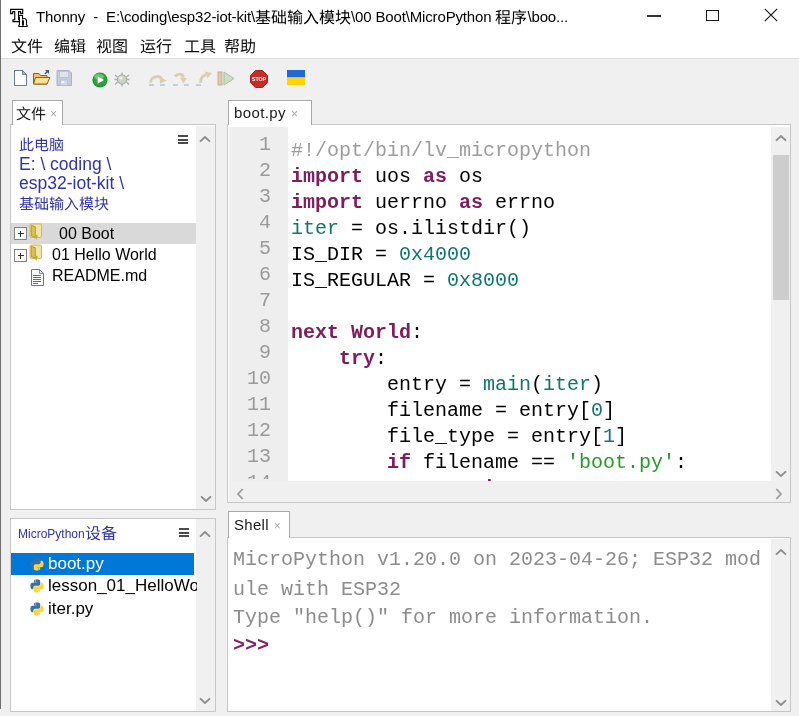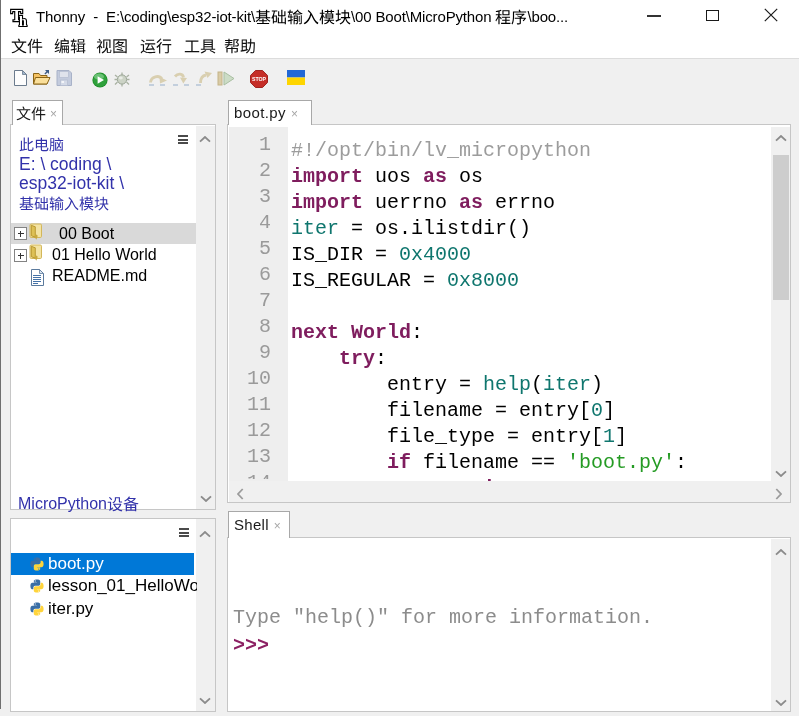--- a/index.html
+++ b/index.html
@@ -314,21 +314,21 @@
   </svg>
 <div class="trow" style="left:52px;top:265px;z-index:3">README.md</div>
 <div class="abs panel" style="left:10px;top:518px;width:206px;height:194px"></div>
 <div class="abs sbcol" style="left:196px;top:519px;width:19px;height:192px;z-index:2"></div>
 <svg class="abs" style="left:199px;top:531px;z-index:2" width="12" height="7">
     <use href="#chevU"></use>
   </svg>
 <svg class="abs" style="left:199px;top:697px;z-index:2" width="12" height="7">
     <use href="#chevD"></use>
   </svg>
-<div class="abs link" style="left:18px;top:494px;height:20px;line-height:20px;font-size:16px;z-index:2">MicroPython<svg class="cj" width="16" height="16" style="vertical-align:-2.5px">
+<div class="abs link" style="left:18px;top:524px;height:20px;line-height:20px;font-size:12px;z-index:2">MicroPython<svg class="cj" width="16" height="16" style="vertical-align:-2.5px">
       <use href="#u8bbe"></use>
     </svg><svg class="cj" width="16" height="16" style="vertical-align:-2.5px">
       <use href="#u5907"></use>
     </svg></div>
 <div class="abs" style="left:179px;top:528px;width:10px;height:10px;z-index:2">
     <div class="ham" style="top:0"></div>
     <div class="ham" style="top:3.5px"></div>
     <div class="ham" style="top:7px"></div>
   </div>
 <div class="abs" style="left:11px;top:553px;width:183px;height:22px;background:#0078d7;z-index:2"></div>
@@ -364,21 +364,21 @@
 <div class="abs" style="left:61px;top:8px;width:482px;height:352px;overflow:hidden">
 <div class="abs mono" style="left:2px;top:5px;line-height:26px;color:#000"><span class="cmt">#!/opt/bin/lv_micropython</span>
 <span class="k">import</span> uos <span class="k">as</span> os
 <span class="k">import</span> uerrno <span class="k">as</span> errno
 <span class="bi">iter</span> = os.ilistdir()
 IS_DIR = <span class="num">0x4000</span>
 IS_REGULAR = <span class="num">0x8000</span>
 
 <span class="k">next</span> <span class="k">World</span>:
     <span class="k">try</span>:
-        entry = <span class="bi">help</span>(<span class="bi">iter</span>)
+        entry = <span class="bi">main</span>(<span class="bi">iter</span>)
         filename = entry[<span class="num">0</span>]
         file_type = entry[<span class="num">1</span>]
         <span class="k">if</span> filename == <span class="str">'boot.py'</span>:
             <span class="k">continue</span></div>
 </div>
 <div class="abs" style="left:543px;top:2px;width:20px;height:354px;background:#f0f0f0"></div>
 <svg class="abs" style="left:547px;top:10px" width="12" height="7">
       <use href="#chevU"></use>
     </svg>
 <div class="abs" style="left:545px;top:30px;width:16px;height:145px;background:#cdcdcd"></div>
@@ -388,20 +388,22 @@
 <div class="abs" style="left:1px;top:356px;width:562px;height:22px;background:#f0f0f0"></div>
 <svg class="abs" style="left:9px;top:363px" width="7" height="12">
       <use href="#chevL"></use>
     </svg>
 <svg class="abs" style="left:547px;top:363px" width="7" height="12">
       <use href="#chevR"></use>
     </svg>
 </div>
 <div class="abs tab" style="left:228px;top:511px;width:62px;height:27px;line-height:26px;padding-left:5px;letter-spacing:0.3px">Shell<span class="tabx" style="margin-left:5px">×</span></div>
 <div class="abs panel" style="left:227px;top:537px;width:564px;height:175px;overflow:hidden">
+<div class="abs mono" style="left:5px;top:7px;line-height:30px;color:#8c8c8c">MicroPython v1.20.0 on 2023-04-26; ESP32 mod
+ule with ESP32</div>
 <div class="abs mono" style="left:5px;top:68px;color:#8c8c8c">Type "help()" for more information.</div>
 <div class="abs mono" style="left:5px;top:96px;color:#8c2063;font-weight:bold">&gt;&gt;&gt;</div>
 <div class="abs" style="left:543px;top:1px;width:20px;height:173px;background:#f0f0f0"></div>
 <svg class="abs" style="left:547px;top:11px" width="12" height="7">
       <use href="#chevU"></use>
     </svg>
 <svg class="abs" style="left:547px;top:161px" width="12" height="7">
       <use href="#chevD"></use>
     </svg>
 </div>

